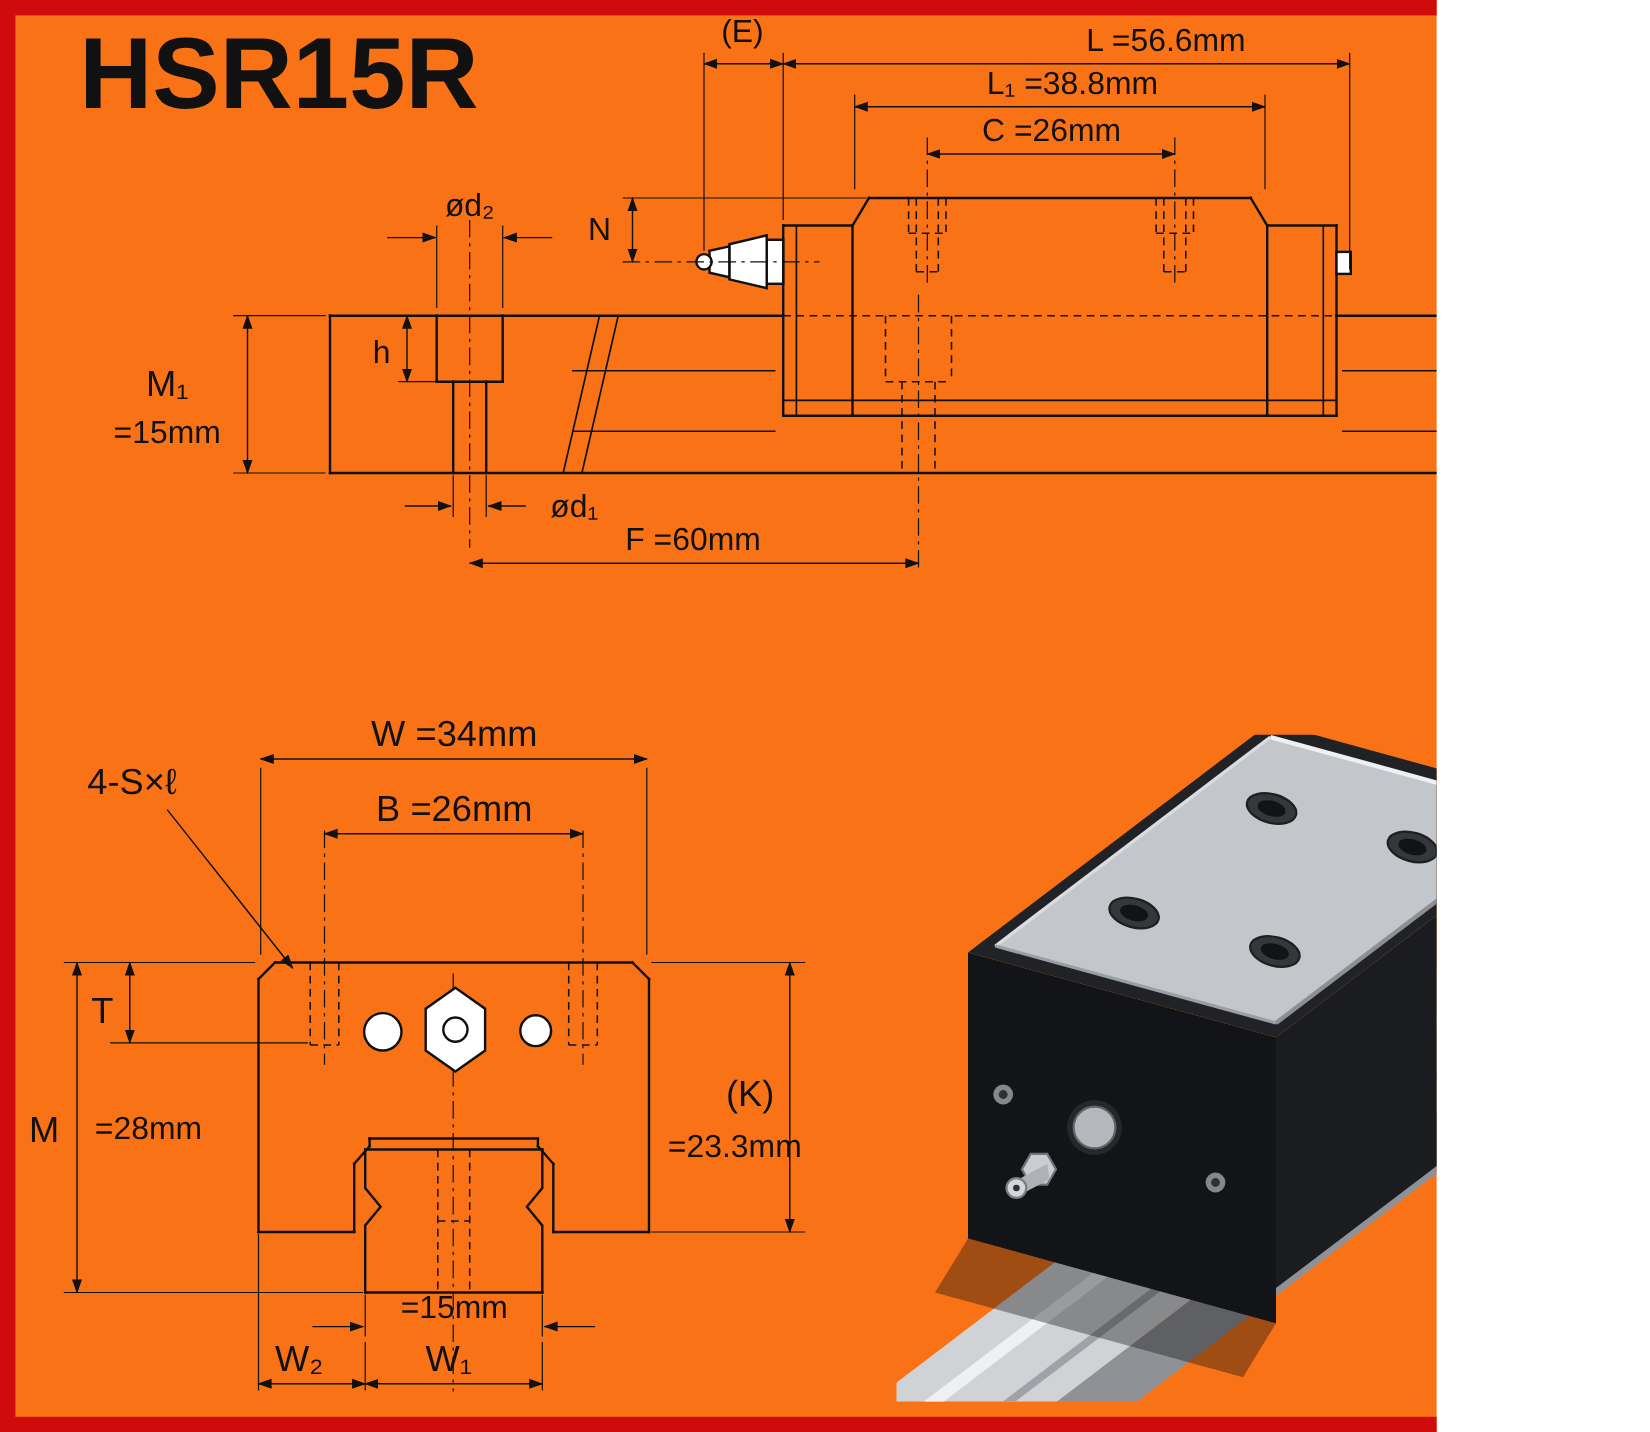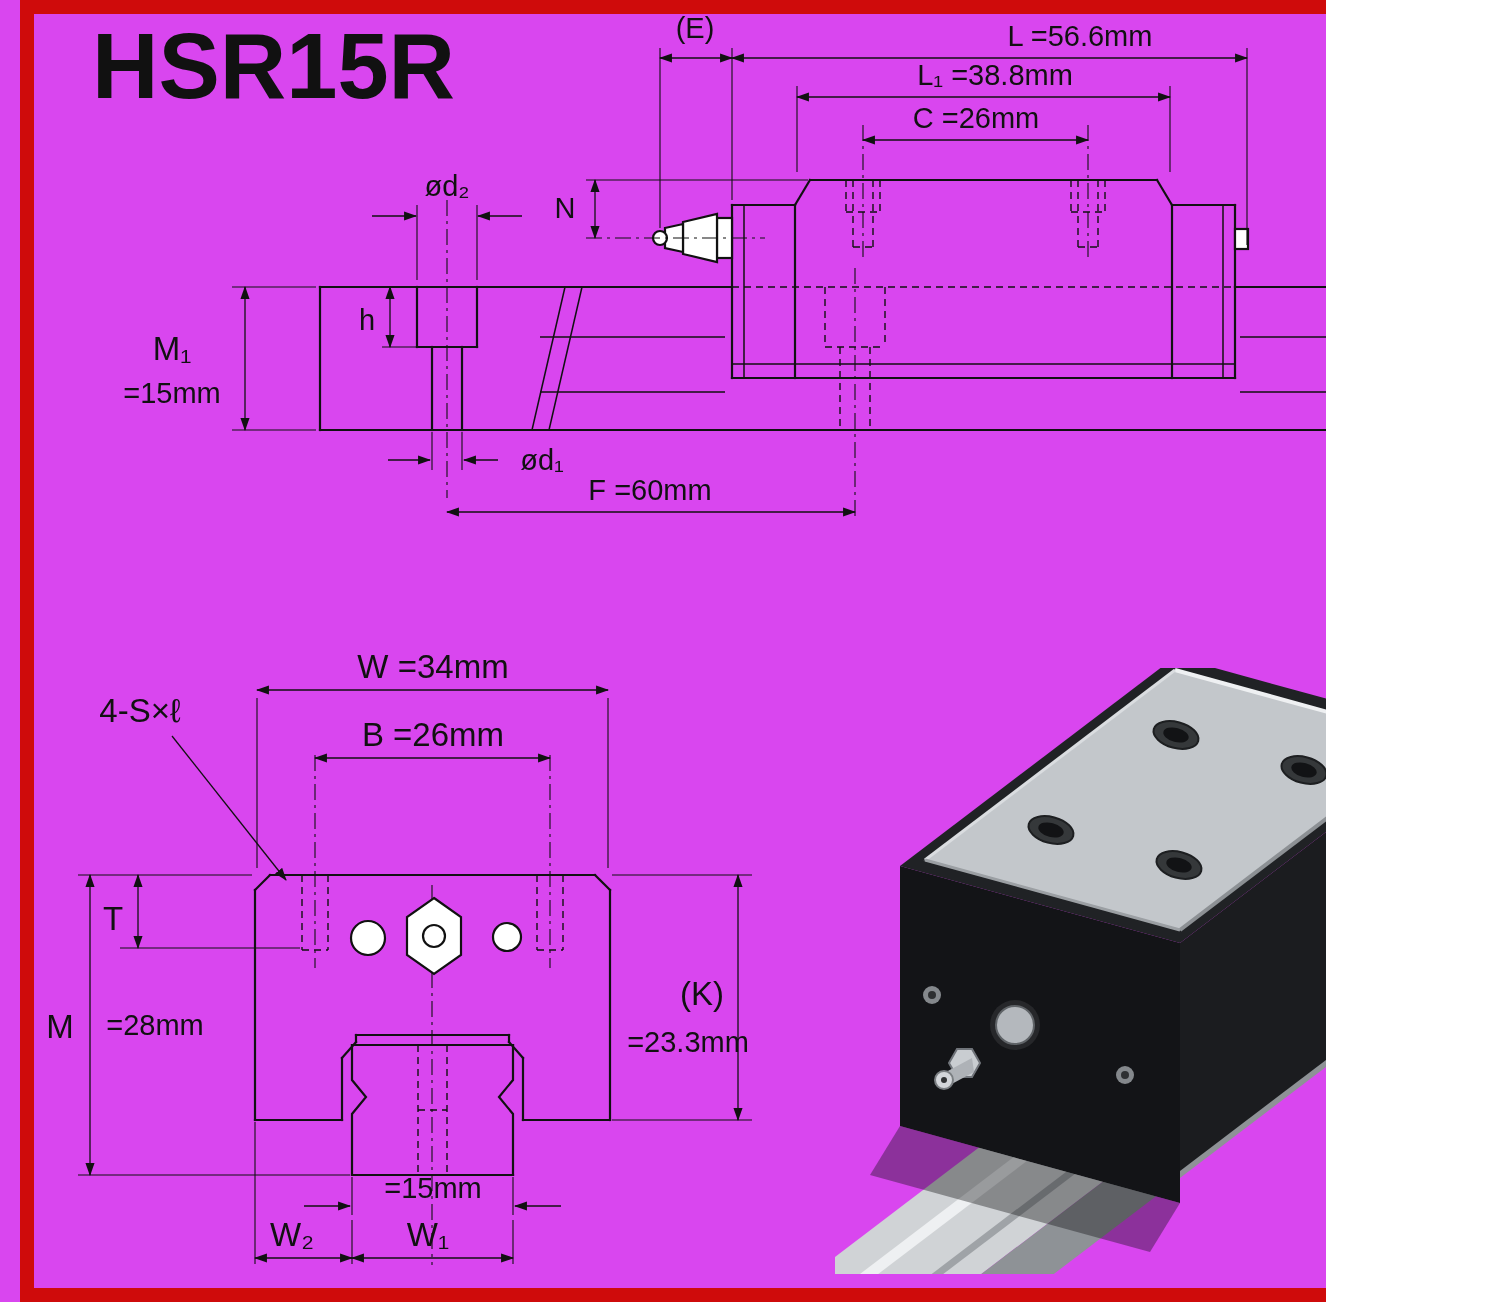--- a/index.html
+++ b/index.html
@@ -1,16 +1,16 @@
 <!DOCTYPE html>
 <html><head>
 <meta charset="utf-8">
 <style>
   html,body{margin:0;padding:0;background:#ffffff;}
-  #page{position:relative;width:1306px;height:1302px;background:#d946ef;overflow:hidden;padding-left:20px;}
+  #page{position:relative;width:1306px;height:1302px;background:#f97316;overflow:hidden;}
   svg{display:block;}
   svg text{font-family:"Liberation Sans","DejaVu Sans",sans-serif;fill:#111;}
   .title-text{font-size:92px;font-weight:bold;}
   .dimtext{font-size:29px;text-anchor:middle;}
   .dimtext-lg{font-size:33px;text-anchor:middle;}
   .obj{stroke:#111;stroke-width:2.2;fill:none;stroke-linecap:square;}
   .thin{stroke:#111;stroke-width:1.5;fill:none;}
   .ext{stroke:#111;stroke-width:1.1;fill:none;}
   .dim{stroke:#111;stroke-width:1.3;fill:none;}
   .dash{stroke:#111;stroke-width:1.4;fill:none;stroke-dasharray:7 5;}

